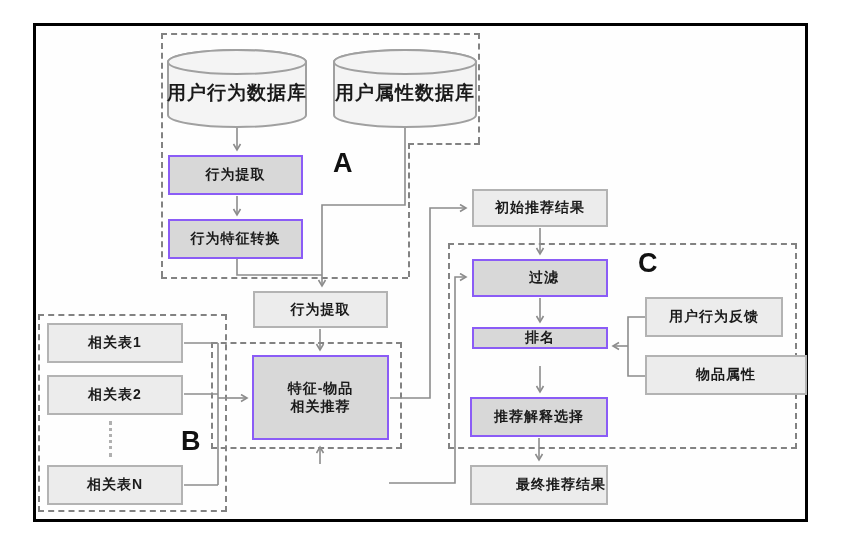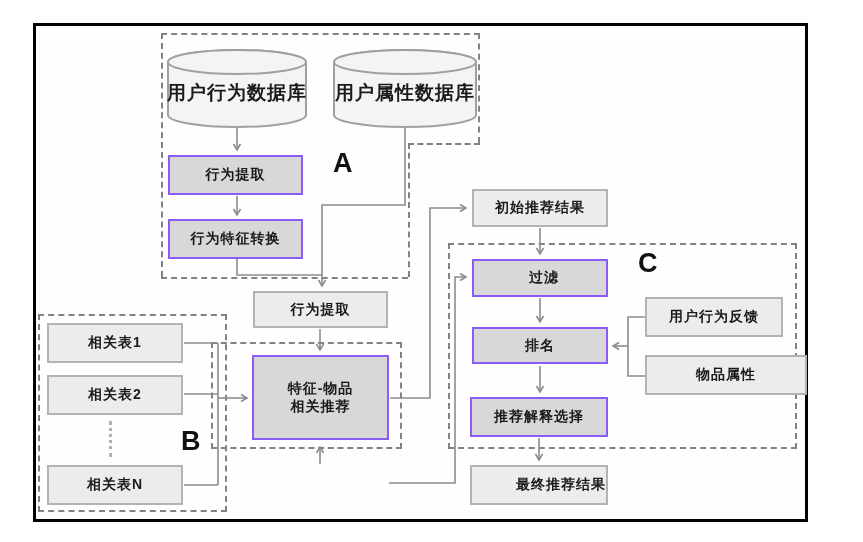--- a/index.html
+++ b/index.html
@@ -83,21 +83,21 @@
     <span>相关表N</span>
   </div>
 
 
   <div class="box light" style="left:472px;top:189px;width:136px;height:38px;">
     <span>初始推荐结果</span>
   </div>
   <div class="box shaded" style="left:472px;top:259px;width:136px;height:38px;padding-left:8px;">
     <span>过滤</span>
   </div>
-  <div class="box shaded" style="left:472px;top:327px;width:136px;height:37px;">
+  <div class="box shaded" style="left:472px;top:327px;width:136px;height:22px;">
     <span>排名</span>
   </div>
   <div class="box shaded" style="left:470px;top:397px;width:138px;height:40px;">
     <span>推荐解释选择</span>
   </div>
   <div class="box light" style="left:470px;top:465px;width:138px;height:40px;align-items:flex-end;">
     <span>最终推荐结果</span>
   </div>
 
   <div class="box light" style="left:645px;top:297px;width:138px;height:40px;">

